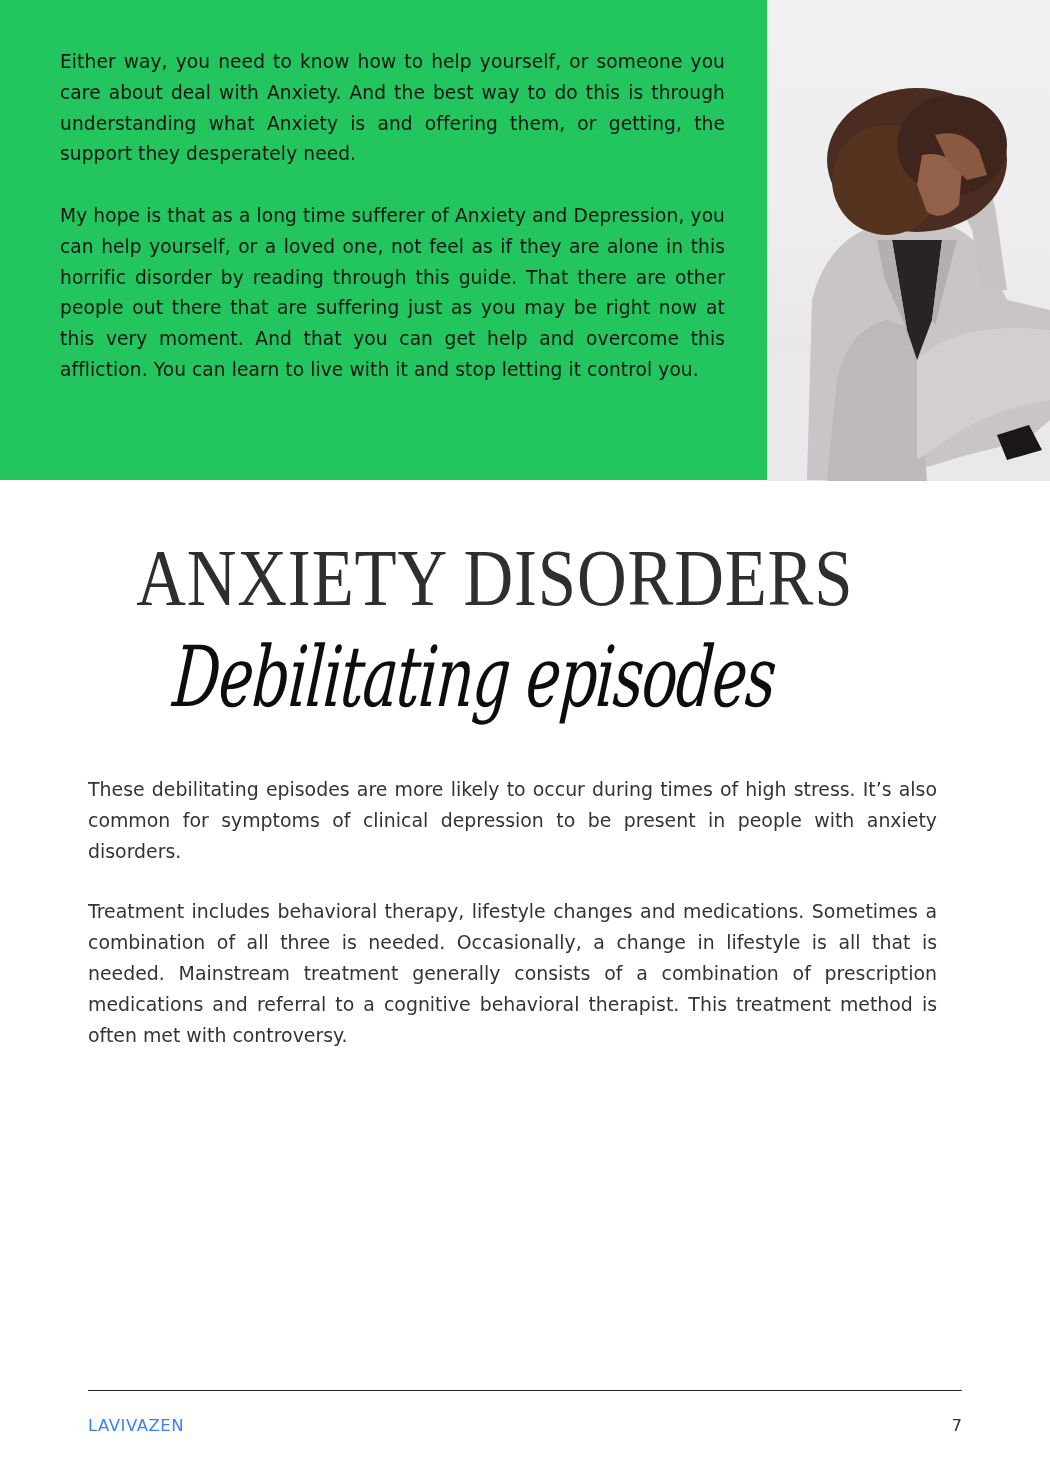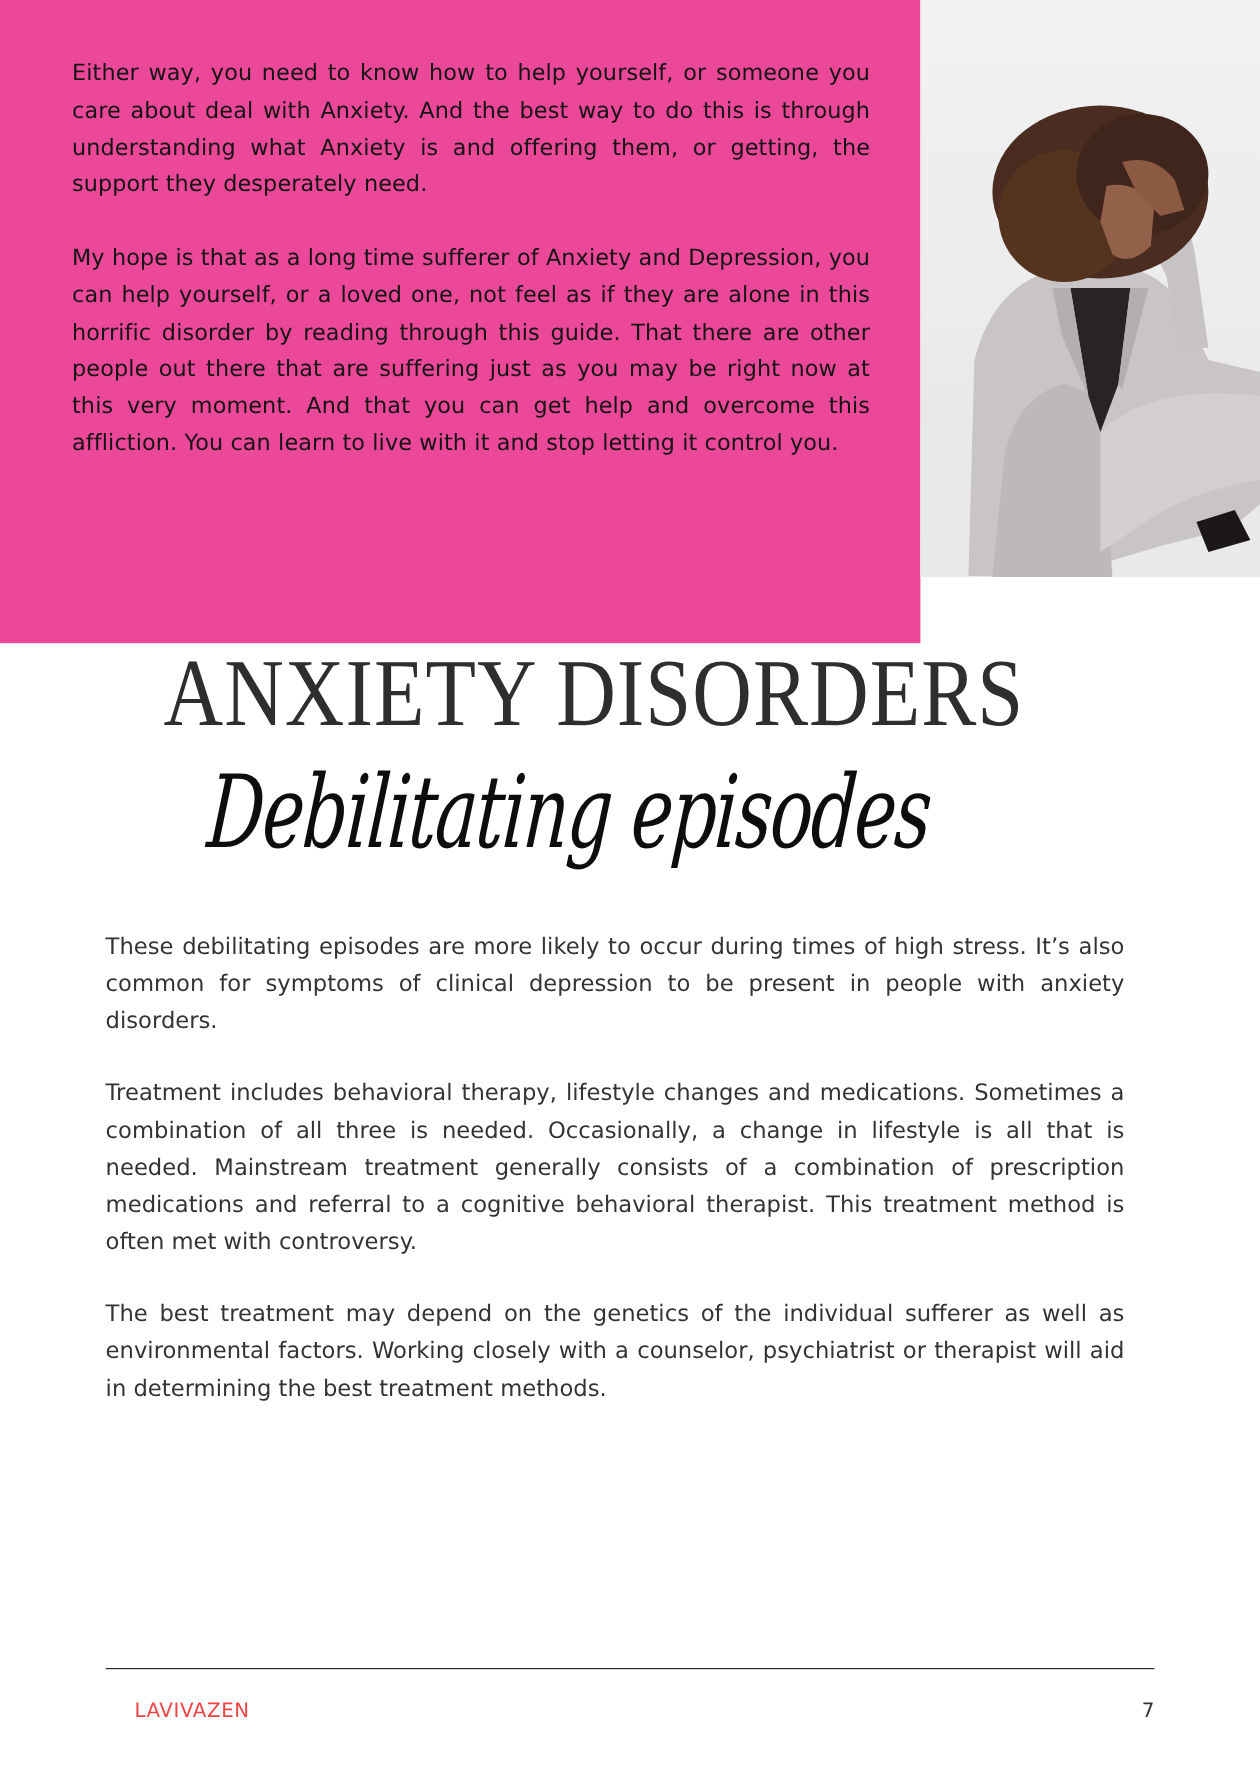--- a/index.html
+++ b/index.html
@@ -12,22 +12,22 @@
       position: relative;
       background: #ffffff;
       overflow: hidden;
       font-family: "DejaVu Sans", sans-serif;
     }
     .top-panel {
       position: absolute;
       left: 0;
       top: 0;
       width: 767px;
-      height: 536px;
-      background: #ec4899;
+      height: 480px;
+      background: #22c55e;
     }
     .top-text {
       position: absolute;
       left: 60px;
       top: 47px;
       width: 665px;
       color: #141414;
       font-size: 18.6px;
       line-height: 30.8px;
       text-align: justify;
@@ -98,24 +98,23 @@
       left: 88px;
       top: 1390px;
       width: 874px;
       height: 0;
       border-top: 1.3px solid #2a2a2a;
     }
     .footer-brand {
       position: absolute;
       left: 88px;
       top: 1416px;
-      color: #ef4444;
+      color: #3b82f6;
       font-size: 16.5px;
       letter-spacing: 0.5px;
-      margin-left: 24px;
     }
     .footer-page {
       position: absolute;
       right: 88px;
       top: 1416px;
       color: #333333;
       font-size: 16.5px;
     }
   </style>
 </head>
@@ -156,18 +155,17 @@
     <path d="M230 435 L262 425 L275 450 L240 460 Z" fill="#1b1617"></path>
   </svg>
 </div>
 
 <div class="title">ANXIETY DISORDERS</div>
 <div class="subtitle">Debilitating episodes</div>
 
 <div class="body-text">
   <p>These debilitating episodes are more likely to occur during times of high stress. It’s also common for symptoms of clinical depression to be present in people with anxiety disorders.</p>
   <p>Treatment includes behavioral therapy, lifestyle changes and medications. Sometimes a combination of all three is needed. Occasionally, a change in lifestyle is all that is needed. Mainstream treatment generally consists of a combination of prescription medications and referral to a cognitive behavioral therapist. This treatment method is often met with controversy.</p>
-  <p>The best treatment may depend on the genetics of the individual sufferer as well as environmental factors. Working closely with a counselor, psychiatrist or therapist will aid in determining the best treatment methods.</p>
 </div>
 
 <div class="footer-rule"></div>
 <div class="footer-brand">LAVIVAZEN</div>
 <div class="footer-page">7</div>
 
 </body></html>

